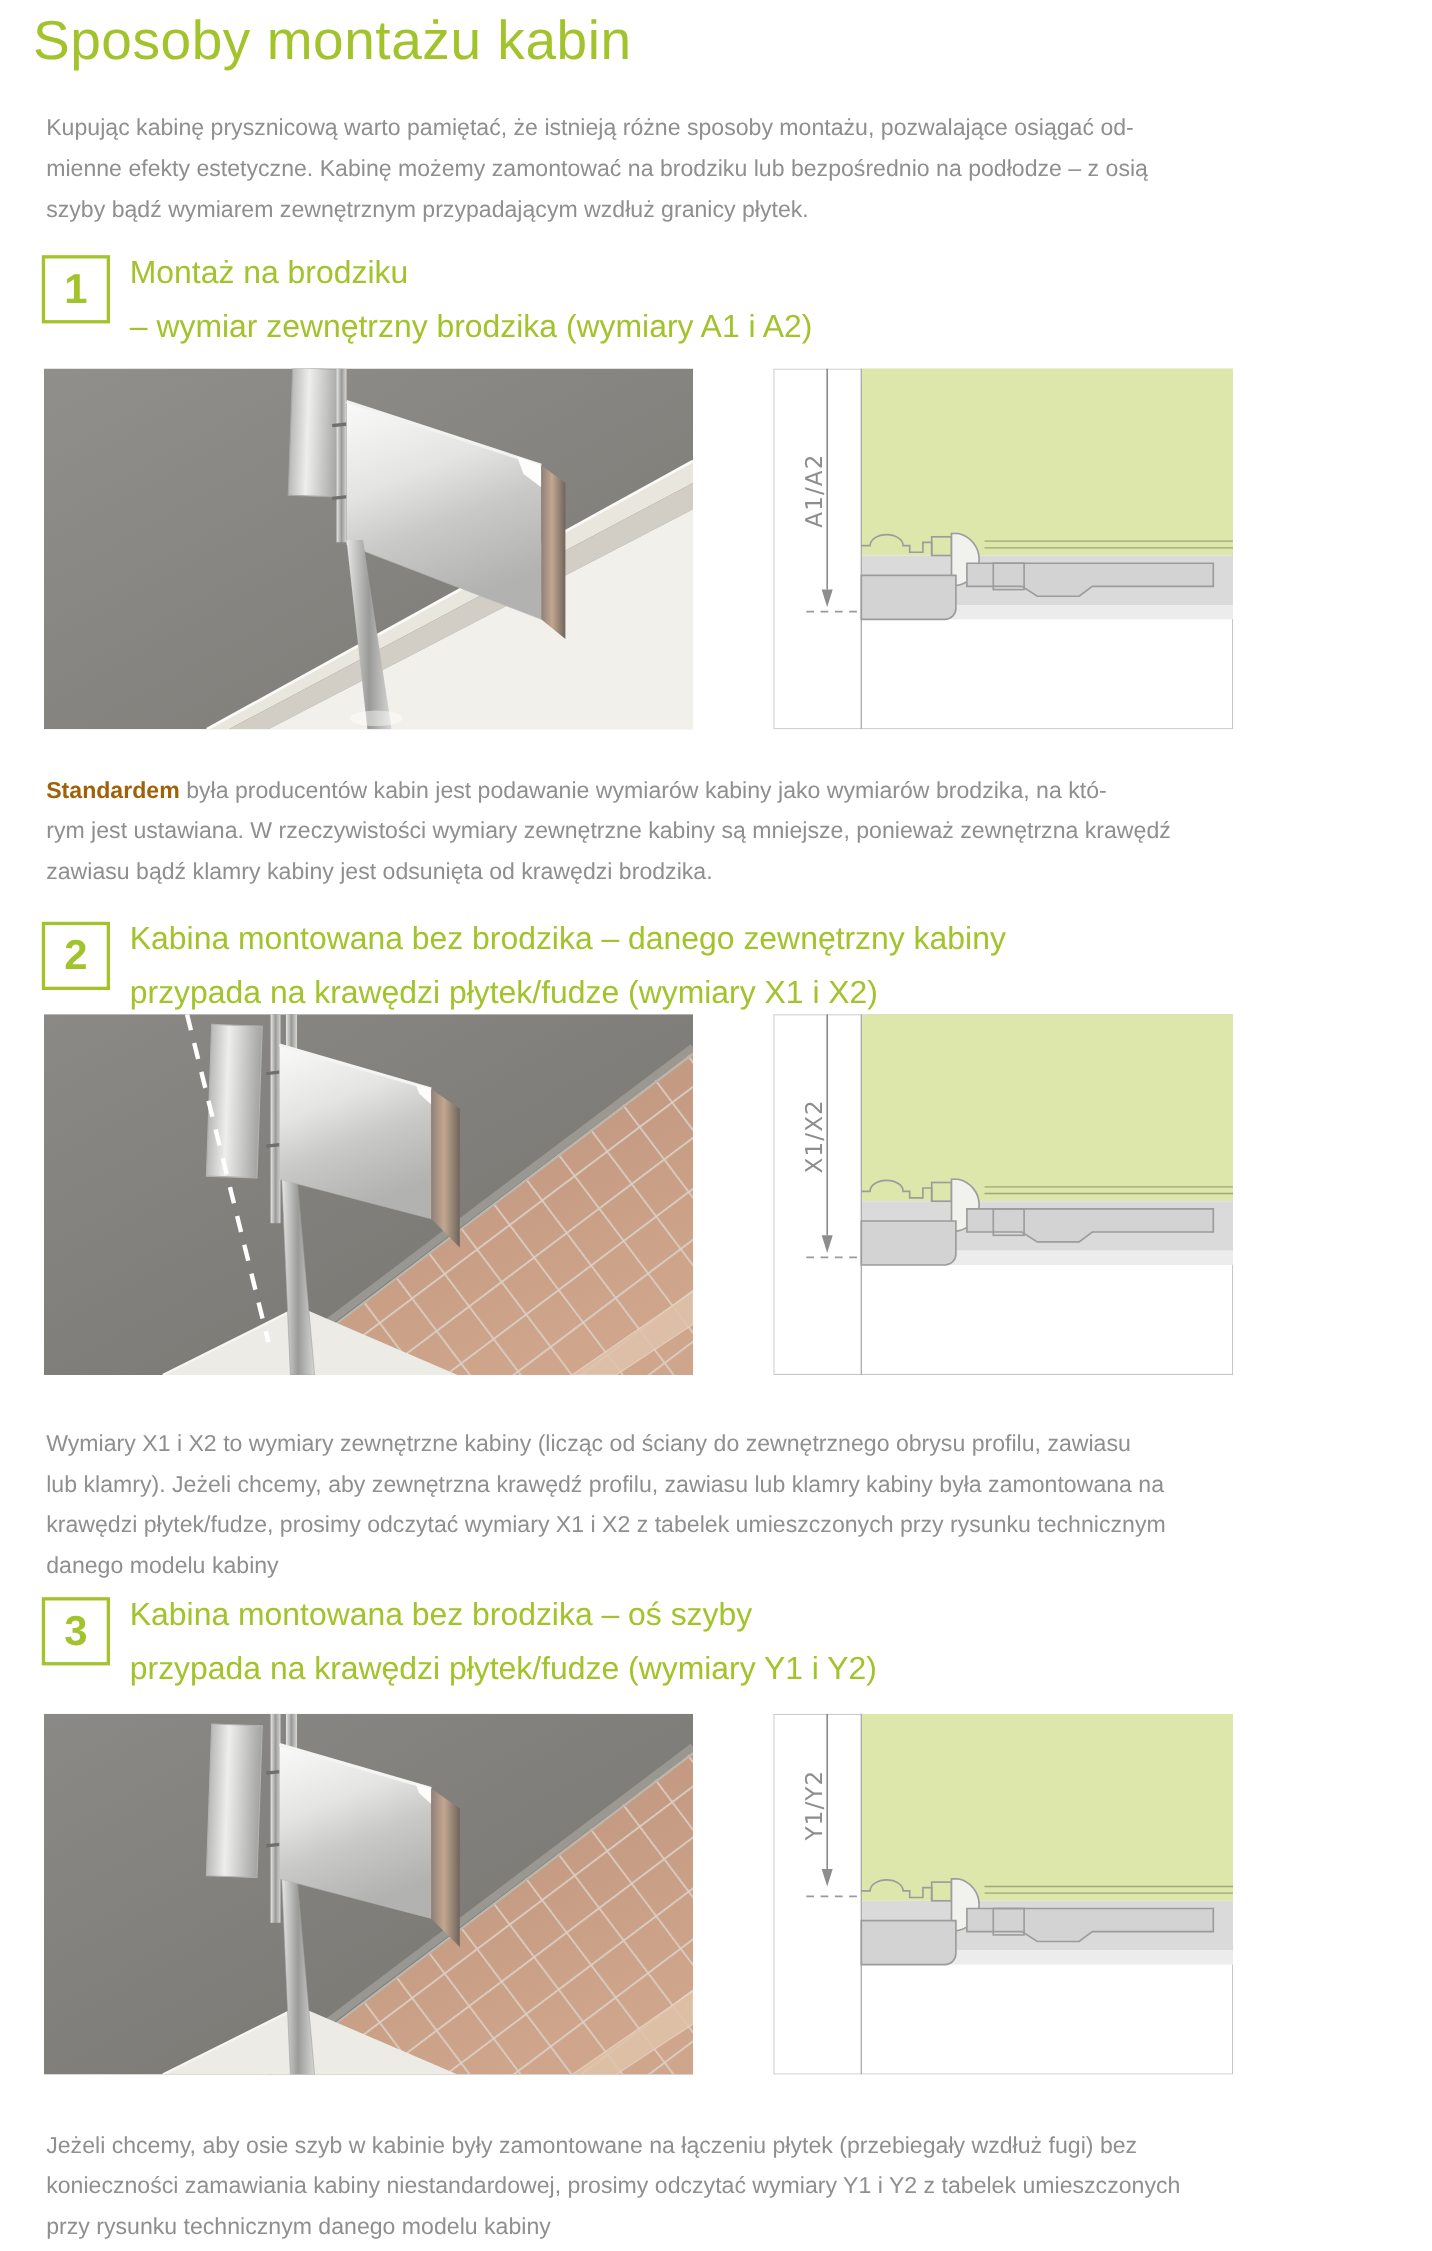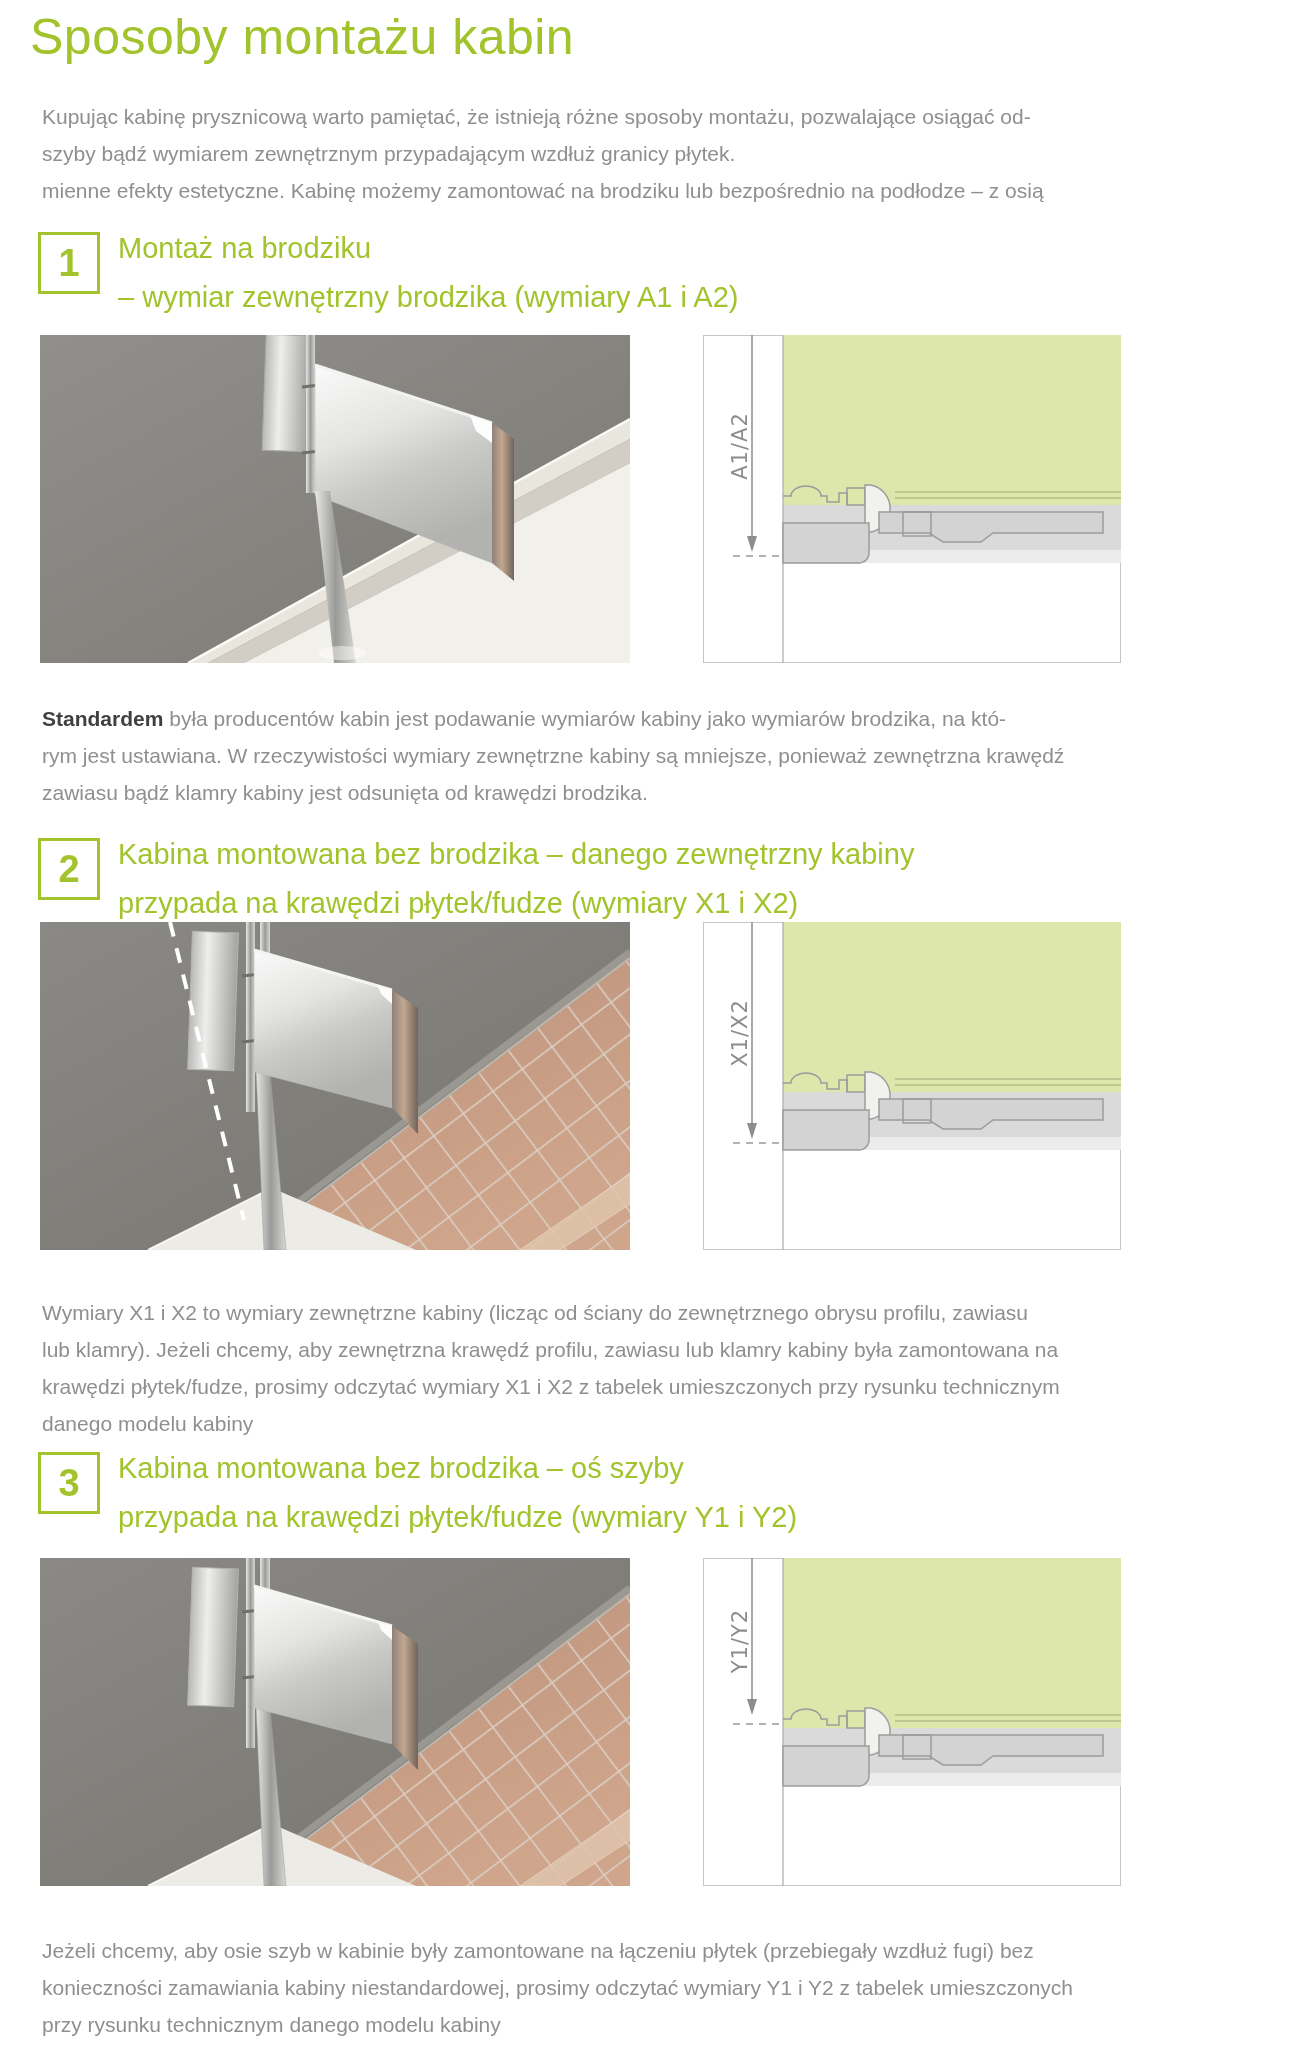--- a/index.html
+++ b/index.html
@@ -13,21 +13,21 @@
     font-family:"Liberation Sans",sans-serif;overflow:hidden;
   }
   .page-title{
     position:absolute;left:30px;top:8px;margin:0;
     font-size:50px;font-weight:400;letter-spacing:.5px;color:var(--accent);
     white-space:nowrap;
   }
   .para{position:absolute;left:30px;margin:12px;color:var(--body-text);
     font-size:21px;line-height:37px;}
   .pline{display:block;white-space:nowrap;}
-  .bold-lead{font-weight:bold;color:#404040;}
+  .bold-lead{font-weight:bold;color:#a16207;}
   .para-intro{top:86px;}
   .para-standard{top:688px;}
   .para-x{top:1282px;}
   .para-y{top:1920px;}
 
   .sec-head{position:absolute;left:38px;display:flex;align-items:flex-start;}
   .num-box{
     width:56px;height:56px;margin-top:8px;border:3px solid var(--accent);
     color:var(--accent);font-size:38px;font-weight:600;
     display:flex;align-items:center;justify-content:center;flex:0 0 auto;
@@ -62,22 +62,22 @@
 </style>
 </head>
 <body>
 
 <div class="page">
 
   <h1 class="page-title">Sposoby montażu kabin</h1>
 
   <p class="para para-intro">
     <span class="pline">Kupując kabinę prysznicową warto pamiętać, że istnieją różne sposoby montażu, pozwalające osiągać od-</span>
+    <span class="pline">mienne efekty estetyczne. Kabinę możemy zamontować na brodziku lub bezpośrednio na podłodze – z osią</span>
     <span class="pline">szyby bądź wymiarem zewnętrznym przypadającym wzdłuż granicy płytek.</span>
-    <span class="pline">mienne efekty estetyczne. Kabinę możemy zamontować na brodziku lub bezpośrednio na podłodze – z osią</span>
   </p>
 
   <div class="sec-head sec1">
     <div class="num-box">1</div>
     <div class="sec-title">
       <span class="pline">Montaż na brodziku</span>
       <span class="pline">– wymiar zewnętrzny brodzika (wymiary A1 i A2)</span>
     </div>
   </div>
 

